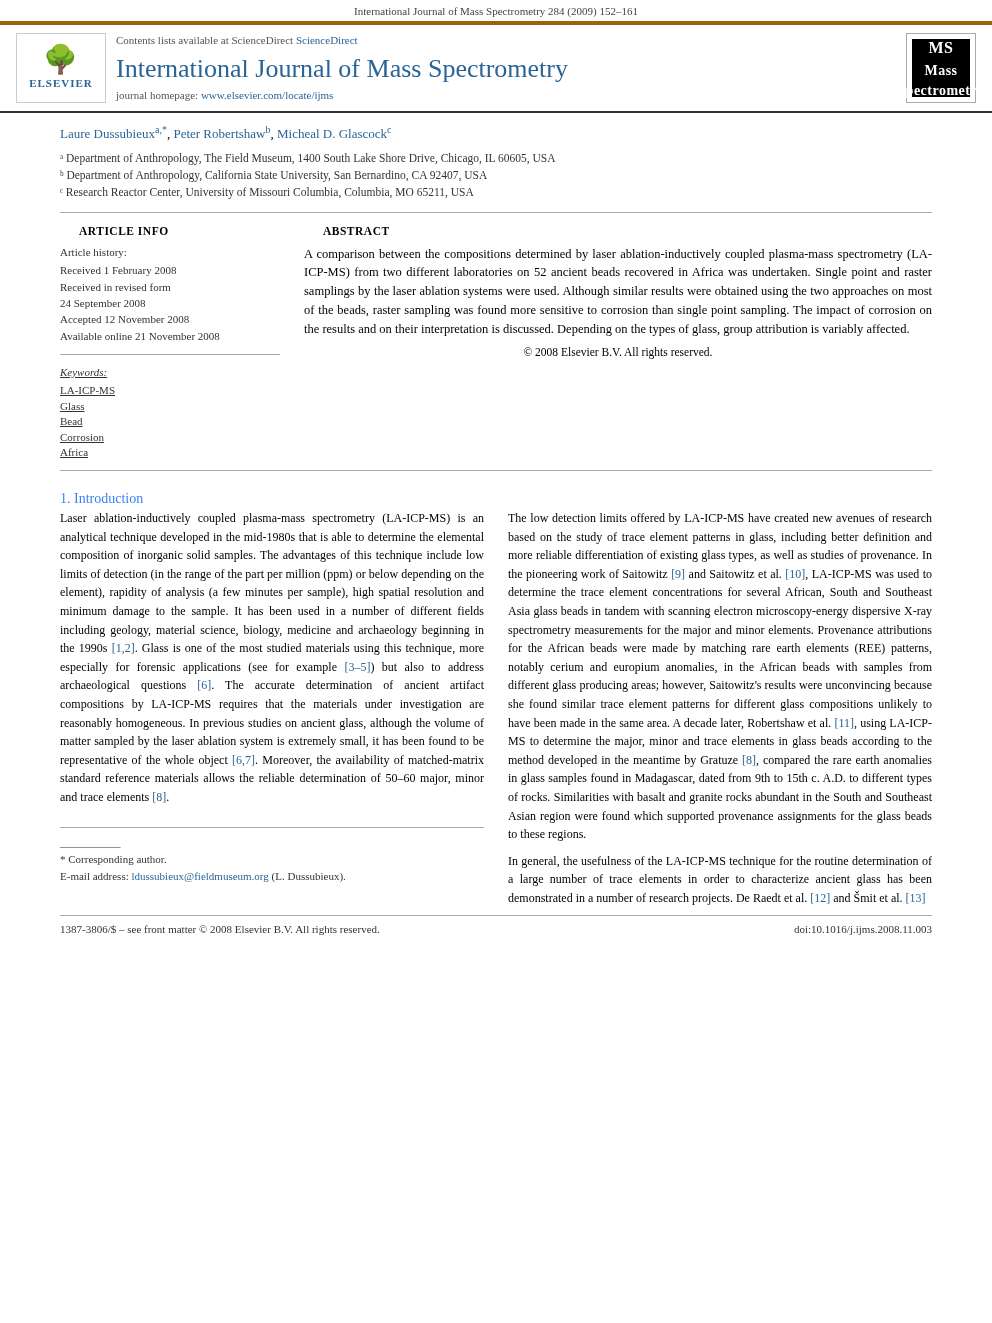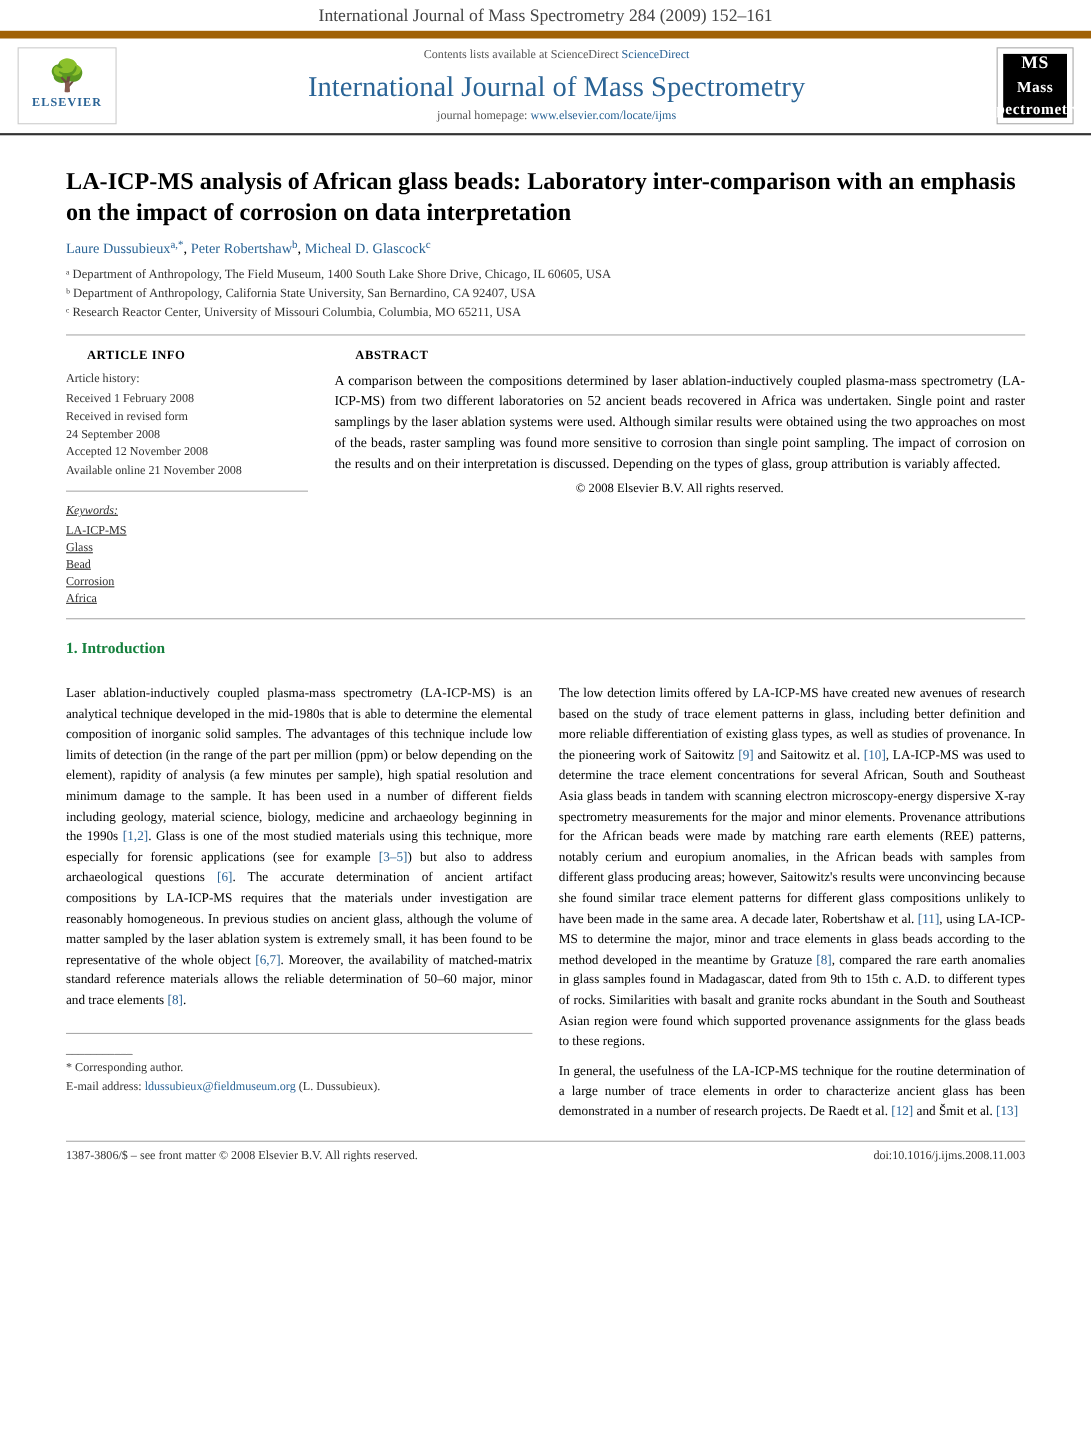--- a/index.html
+++ b/index.html
@@ -7,24 +7,24 @@
       font-family: 'Times New Roman', Times, serif;
       background: #fff;
       color: #000;
       width: 992px;
       min-height: 1323px;
       font-size: 13px;
       line-height: 1.4;
     }
     .top-bar {
       text-align: center;
-      font-size: 16px;
+      font-size: 11px;
       color: #444;
       padding: 4px 0 2px 0;
-      border-bottom: 7px solid #a16207;
+      border-bottom: 4px solid #a16207;
     }
     .header-section {
       display: flex;
       align-items: stretch;
       border-bottom: 2px solid #333;
       padding: 8px 16px;
       gap: 10px;
     }
     .elsevier-logo {
       display: flex;
@@ -43,21 +43,21 @@
     }
     .elsevier-logo .brand-name {
       font-size: 11px;
       font-weight: bold;
       color: #2a6496;
       letter-spacing: 1px;
       margin-top: 2px;
     }
     .header-center {
       flex: 1;
-      text-align: center;
+      text-align: left;
       display: flex;
       flex-direction: column;
       justify-content: center;
     }
     .contents-line {
       font-size: 11px;
       color: #555;
       margin-bottom: 4px;
     }
     .contents-line a {
@@ -198,23 +198,23 @@
       font-size: 11.5px;
       color: #000;
       text-align: center;
       margin-top: 6px;
     }
     .body-section {
       margin-top: 18px;
     }
     .section-title {
       font-size: 14px;
-      font-weight: bold;
-      color: #15803d;
-      margin-bottom: 20px;
+      font-weight: normal;
+      color: #3b82f6;
+      margin-bottom: 0;
     }
     .body-two-col {
       display: flex;
       gap: 24px;
     }
     .body-left {
       flex: 1;
       font-size: 12px;
       line-height: 1.55;
       text-align: justify;
@@ -234,21 +234,20 @@
     }
     .footnote-area {
       border-top: 1px solid #aaa;
       margin-top: 20px;
       padding-top: 6px;
       font-size: 11px;
       color: #333;
     }
     .bottom-bar {
       border-top: 1px solid #aaa;
-      margin-top: 10px;
       padding-top: 6px;
       font-size: 11px;
       color: #333;
       display: flex;
       justify-content: space-between;
     }
   </style>
 </head>
 <body>
 
@@ -278,21 +277,20 @@
   <div class="journal-logo-box">
     <div class="journal-logo-inner">
       <div class="logo-ms">MS</div>
       <div style="font-size:14px; margin-top:2px;">Mass<br>Spectrometry</div>
     </div>
   </div>
 </div>
 
 <div class="main-content">
 
-  <div class="article-title">LA-ICP-MS analysis of African glass beads: Laboratory inter-comparison with an emphasis on the impact of corrosion on data interpretation</div>
 
   <div class="authors">
     <span class="author-name">Laure Dussubieux</span><sup>a,*</sup>,
     <span class="author-name">Peter Robertshaw</span><sup>b</sup>,
     <span class="author-name">Micheal D. Glascock</span><sup>c</sup>
   </div>
 
   <div class="affiliations">
     <div>ᵃ Department of Anthropology, The Field Museum, 1400 South Lake Shore Drive, Chicago, IL 60605, USA</div>
     <div>ᵇ Department of Anthropology, California State University, San Bernardino, CA 92407, USA</div>

